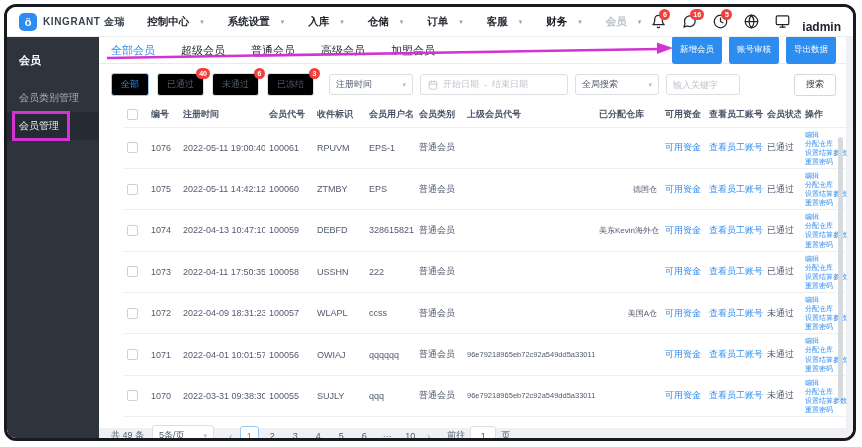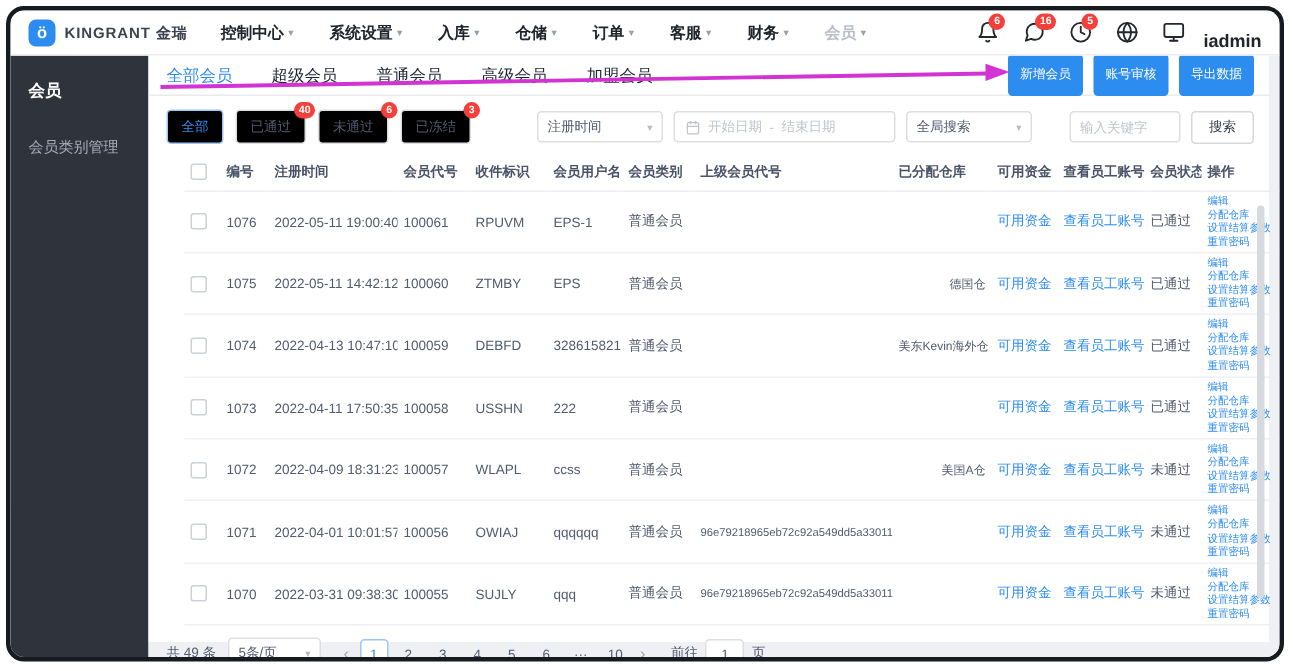--- a/index.html
+++ b/index.html
@@ -7,21 +7,21 @@
 
   .frame { position:absolute; left:4px; top:4px; width:852px; height:437px;
            border:3px solid #171a1f; border-radius:12px; overflow:hidden; background:#fff; }
 
   
   .topbar { height:30px; display:flex; align-items:center; padding:0 12px; border-bottom:1px solid #ededed; background:#fff; position:relative; z-index:5;}
   .logo-box { width:18px; height:18px; background:#2d8cf0; border-radius:5px; color:#fff;
               font-size:11px; font-weight:700; display:flex; align-items:center; justify-content:center; flex-shrink:0;}
   .brand { font-size:10px; font-weight:700; color:#3c4350; margin-left:6px; letter-spacing:.6px; white-space:nowrap;}
   .nav-menu { display:flex; margin-left:22px; gap:24px; align-items:center;}
-  .nav-item { font-size:10.5px; font-weight:700; color:#20242c; display:flex; align-items:center; gap:3px; cursor:pointer; white-space:nowrap;}
+  .nav-item { font-size:10.5px; font-weight:700; color:#20242c; display:flex; align-items:center; gap:11px; cursor:pointer; white-space:nowrap;}
   .nav-item.muted { color:#b9bec7;}
   .nav-caret { color:#9aa0aa; font-size:7px; font-weight:400;}
   .top-icons { margin-left:auto; display:flex; gap:16px; align-items:center;}
   .icon-wrap { position:relative; width:15px; height:15px; color:#23272e;}
   .icon-wrap svg { width:15px; height:15px; display:block;}
   .n-badge { position:absolute; top:-5px; left:8px; background:#f3403c; color:#fff; font-size:7px;
              line-height:1; padding:2px 3px; border-radius:7px; font-weight:700; min-width:11px; text-align:center;}
   .user-name { font-size:12px; font-weight:700; color:#20242c; margin-left:12px; margin-top:10px;}
 
   
@@ -47,23 +47,23 @@
   .chip { position:relative; font-size:9px; padding:4px 9px; border:1px solid #dcdee2; border-radius:3px; color:#515a6e; background:#000000; cursor:pointer; white-space:nowrap;}
   .chip.active { border-color:#9cc6f4; color:#2d8cf0;}
   .chip-badge { position:absolute; top:-6px; right:-7px; background:#f3403c; color:#fff; font-size:7px; line-height:1; padding:2px 3px; border-radius:7px; font-weight:700; min-width:11px; text-align:center;}
   .search-controls { margin-left:auto; display:flex; gap:7px; align-items:center;}
   .sel { display:flex; align-items:center; justify-content:space-between; border:1px solid #dcdee2; border-radius:3px;
          height:21px; padding:0 6px; font-size:9px; color:#515a6e; width:84px; background:#fff; cursor:pointer;}
   .sel-caret { color:#b6bcc5; font-size:7px;}
   .date-range { display:flex; align-items:center; gap:5px; border:1px solid #dcdee2; border-radius:3px; height:21px; padding:0 7px; width:148px; font-size:9px; color:#c0c4cc; background:#fff;}
   .cal-icon { width:10px; height:10px; color:#c0c4cc;}
   .cal-icon svg { width:10px; height:10px; display:block;}
-  .kw-input { border:1px solid #dcdee2; border-radius:3px; height:21px; width:74px; font-size:9px; color:#515a6e; padding:4px 6px; outline:none;margin-left:18px;}
+  .kw-input { border:1px solid #dcdee2; border-radius:3px; height:21px; width:74px; font-size:9px; color:#515a6e; padding:4px 6px; outline:none;}
   .kw-input::placeholder { color:#c0c4cc;}
-  .btn-search { border:1px solid #d4d7dc; background:#fff; border-radius:3px; height:22px; padding:0 11px; font-size:9px; color:#333a47; cursor:pointer;}
+  .btn-search { border:1px solid #d4d7dc; background:#fff; border-radius:3px; height:22px; padding:0 11px; font-size:9px; color:#333a47; cursor:pointer;margin-left:47px;}
 
   
   .tbl-wrap { padding:0 10px 0 24px;}
   table { width:100%; border-collapse:collapse; table-layout:fixed;}
   th { font-size:9px; color:#4a5468; font-weight:700; text-align:left; height:24px; padding:0 4px;
        border-bottom:1px solid #eceef1; white-space:nowrap; overflow:hidden;}
   td { font-size:9px; color:#515a6e; height:37px; padding:0 4px; border-bottom:1px solid #eef0f3;
        white-space:nowrap; overflow:hidden; vertical-align:middle;}
   .cbx { width:11px; height:11px; border:1px solid #ccd0d7; border-radius:2px; background:#fff; cursor:pointer;}
   .link { color:#2d8cf0; cursor:pointer;}
@@ -169,20 +169,24 @@
     </div>
     <div class="user-name">iadmin</div>
   </div>
 
   <div class="page-body">
     <div class="sidebar">
       <div class="side-title">会员</div>
       <div id="side-items">
           <div class="side-item">
             <span>会员类别管理</span>
+          </div>
+          <div class="side-item active">
+            <span>会员管理</span>
+            <div class="anno-box"></div>
           </div>
         </div>
     </div>
 
     <div class="main">
       <div class="card">
 
         <div class="tabs-row">
           <div id="tabs" style="display:flex;align-items:center;height:100%">
               <div class="tab active">全部会员</div>

